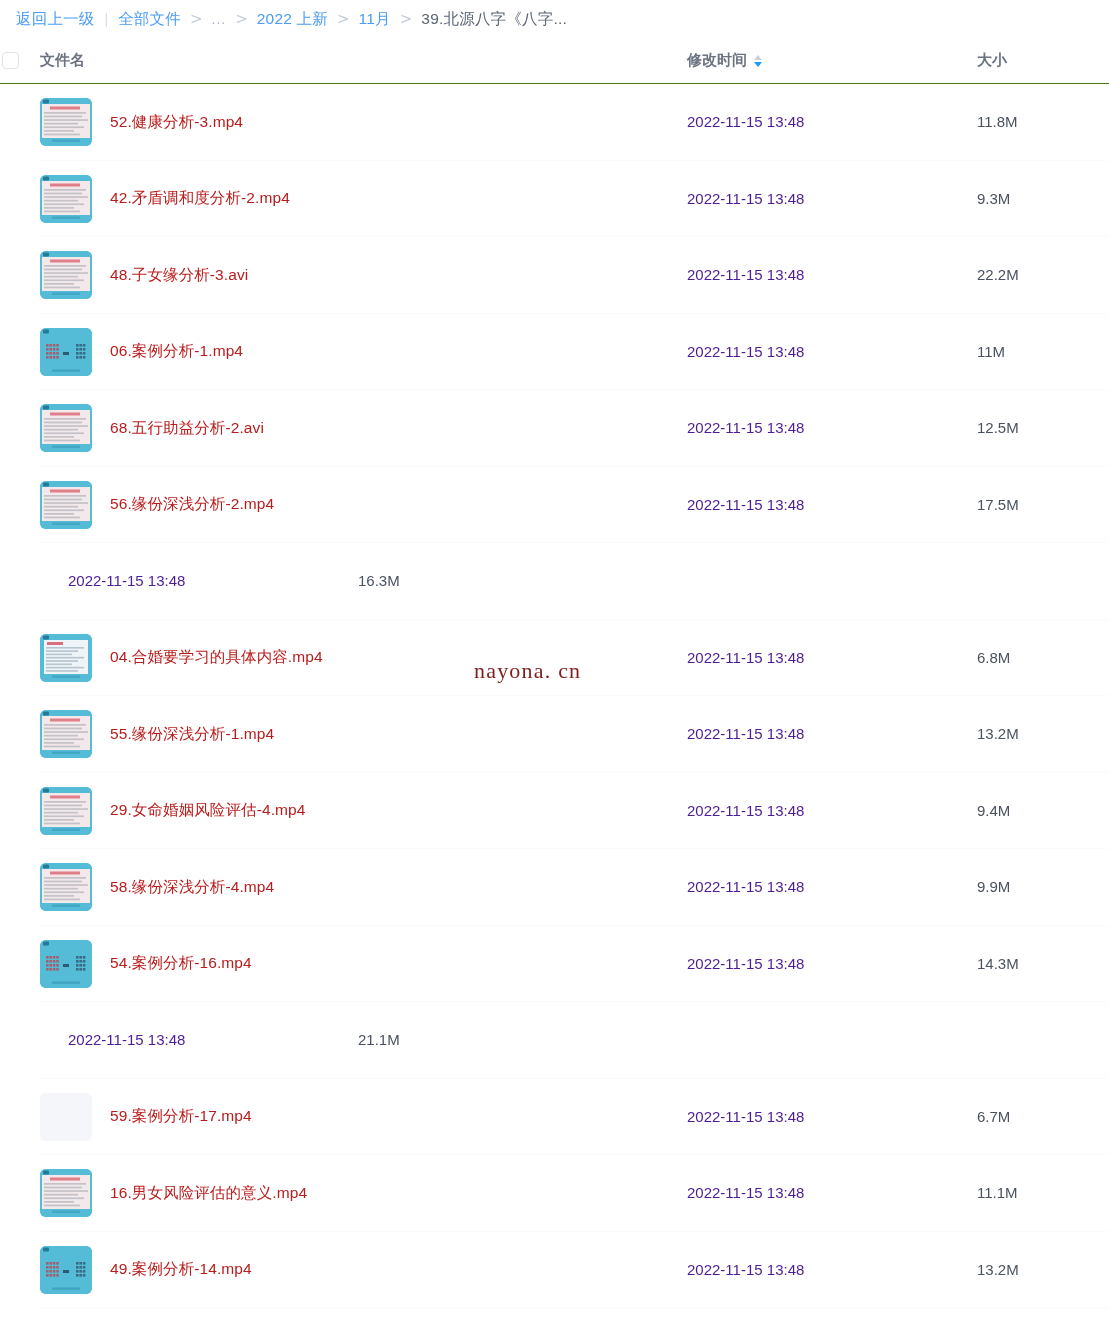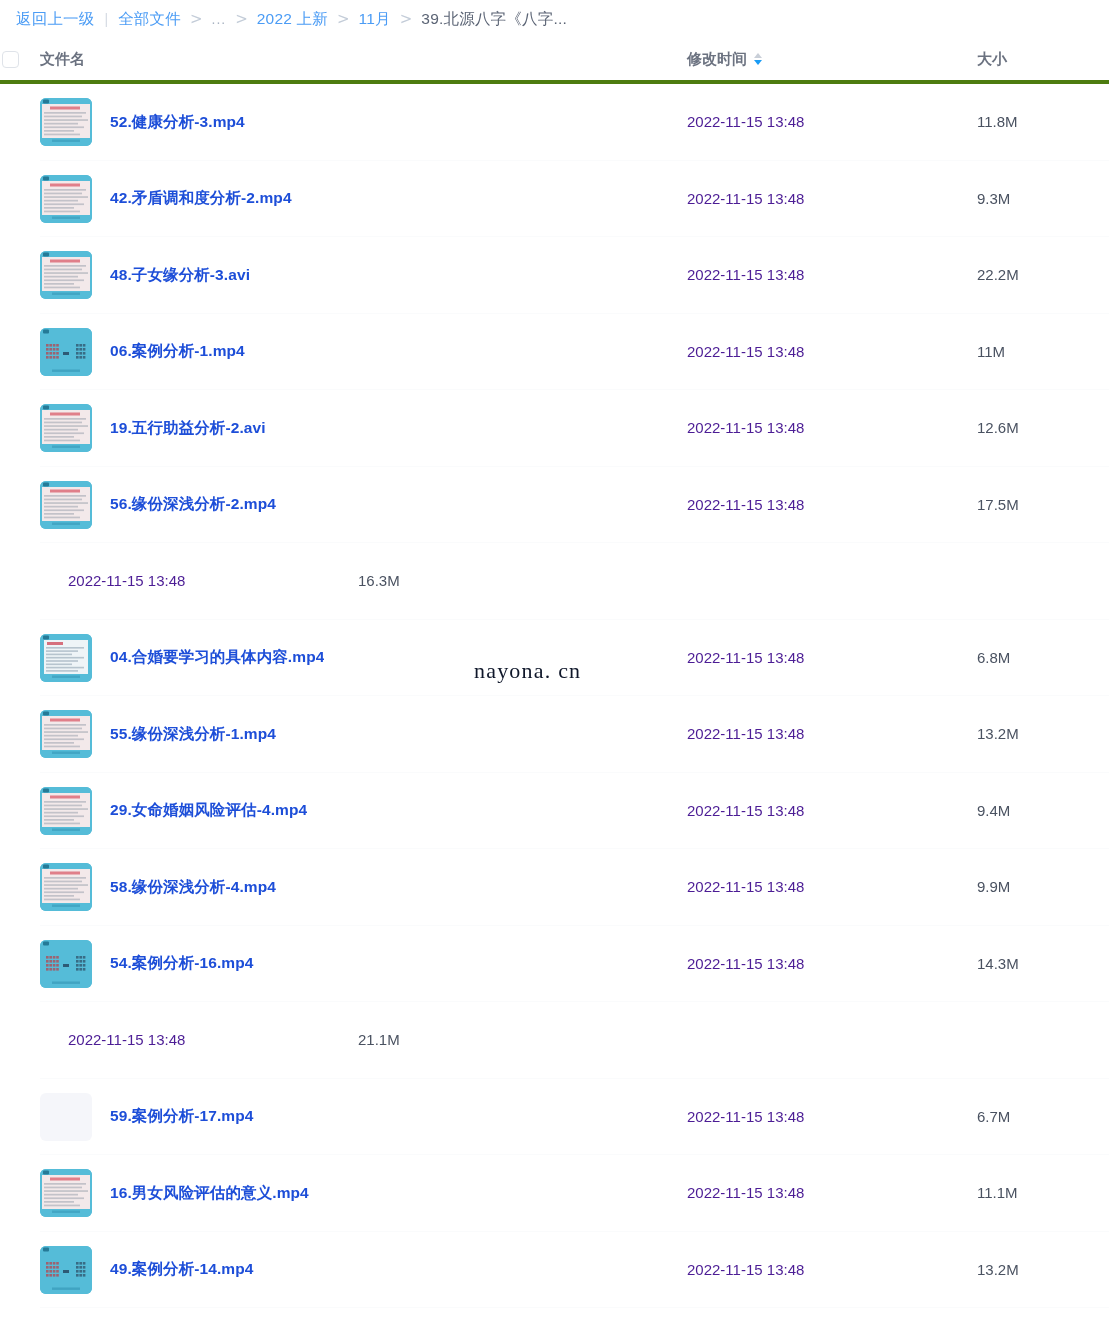--- a/index.html
+++ b/index.html
@@ -87,21 +87,21 @@
     flex: 0 0 160px;
     padding-left: 28px;
   }
 
   
   #table-head {
     height: 46px;
     font-size: 15px;
     font-weight: bold;
     color: #6b7280;
-    border-bottom: 4px solid #4d7c0f;
+    border-bottom: 1px solid #4d7c0f;
   }
   #table-head .cell-time { display: flex; align-items: center; }
   .sort-icon {
     display: inline-flex;
     flex-direction: column;
     margin-left: 7px;
     width: 9px;
   }
   .sort-icon i {
     display: block;
@@ -146,44 +146,43 @@
     border-radius: 6px;
     overflow: hidden;
     background: #55bcd8;
     position: relative;
     margin-right: 18px;
   }
   .thumb.blank { background: #f5f6fa; }
   .thumb svg { display: block; width: 52px; height: 48px; }
 
   .fname {
-    color: #1d4ed8;
+    color: #b91c1c;
     letter-spacing: 0.1px;
     cursor: pointer;
     overflow: hidden;
     white-space: nowrap;
-    font-weight: bold;
   }
   .ftime {
     color: #4c1d95;
     font-size: 15px;
   }
   .fsize {
     color: #4a5261;
     font-size: 15px;
   }
 
   
   #watermark {
     position: absolute;
     left: 474px;
     top: 658px;
     font-family: "Liberation Serif", "DejaVu Serif", serif;
     font-size: 22px;
-    color: #0f172a;
+    color: #7f1d1d;
     letter-spacing: 1.2px;
     pointer-events: none;
     user-select: none;
     z-index: 5;
   }
 </style>
 </head>
 <body>
 
 <div id="breadcrumb">
@@ -350,24 +349,24 @@
               <rect x="4" y="17.6" width="38" height="1.7" fill="#9aa3ad" opacity="0.55"></rect>
               <rect x="4" y="21.2" width="44" height="1.7" fill="#9aa3ad" opacity="0.55"></rect>
               <rect x="4" y="24.8" width="34" height="1.7" fill="#9aa3ad" opacity="0.55"></rect>
               <rect x="4" y="28.4" width="40" height="1.7" fill="#9aa3ad" opacity="0.55"></rect>
               <rect x="4" y="32" width="30" height="1.7" fill="#9aa3ad" opacity="0.55"></rect>
               <rect x="4" y="35.6" width="36" height="1.7" fill="#9aa3ad" opacity="0.55"></rect>
               <rect x="12" y="41.5" width="28" height="2.4" fill="#2f8fb0" opacity="0.5"></rect>
               <rect x="3" y="1.5" width="6" height="4" rx="1" fill="#1d6f8c" opacity="0.85"></rect>
             </svg>
           </span>
-          <span class="fname">19.五行助益分析-2.avi</span>
-        </div>
-        <div class="cell-time"><span class="ftime">2022-11-15 13:48</span></div>
-        <div class="cell-size"><span class="fsize">12.6M</span></div>
+          <span class="fname">68.五行助益分析-2.avi</span>
+        </div>
+        <div class="cell-time"><span class="ftime">2022-11-15 13:48</span></div>
+        <div class="cell-size"><span class="fsize">12.5M</span></div>
       </div>
       <div class="row file-row">
         <div class="cell-check"></div>
         <div class="cell-name">
           <span class="thumb">
             <svg viewBox="0 0 52 48" preserveAspectRatio="none">
               <rect width="52" height="48" fill="#55bcd8"></rect>
               <rect x="2" y="6" width="48" height="34" fill="#f3e9ea"></rect>
               <rect x="10" y="8.5" width="30" height="3" fill="#d95b6a" opacity="0.75"></rect>
               <rect x="4" y="14" width="42" height="1.7" fill="#9aa3ad" opacity="0.55"></rect>

